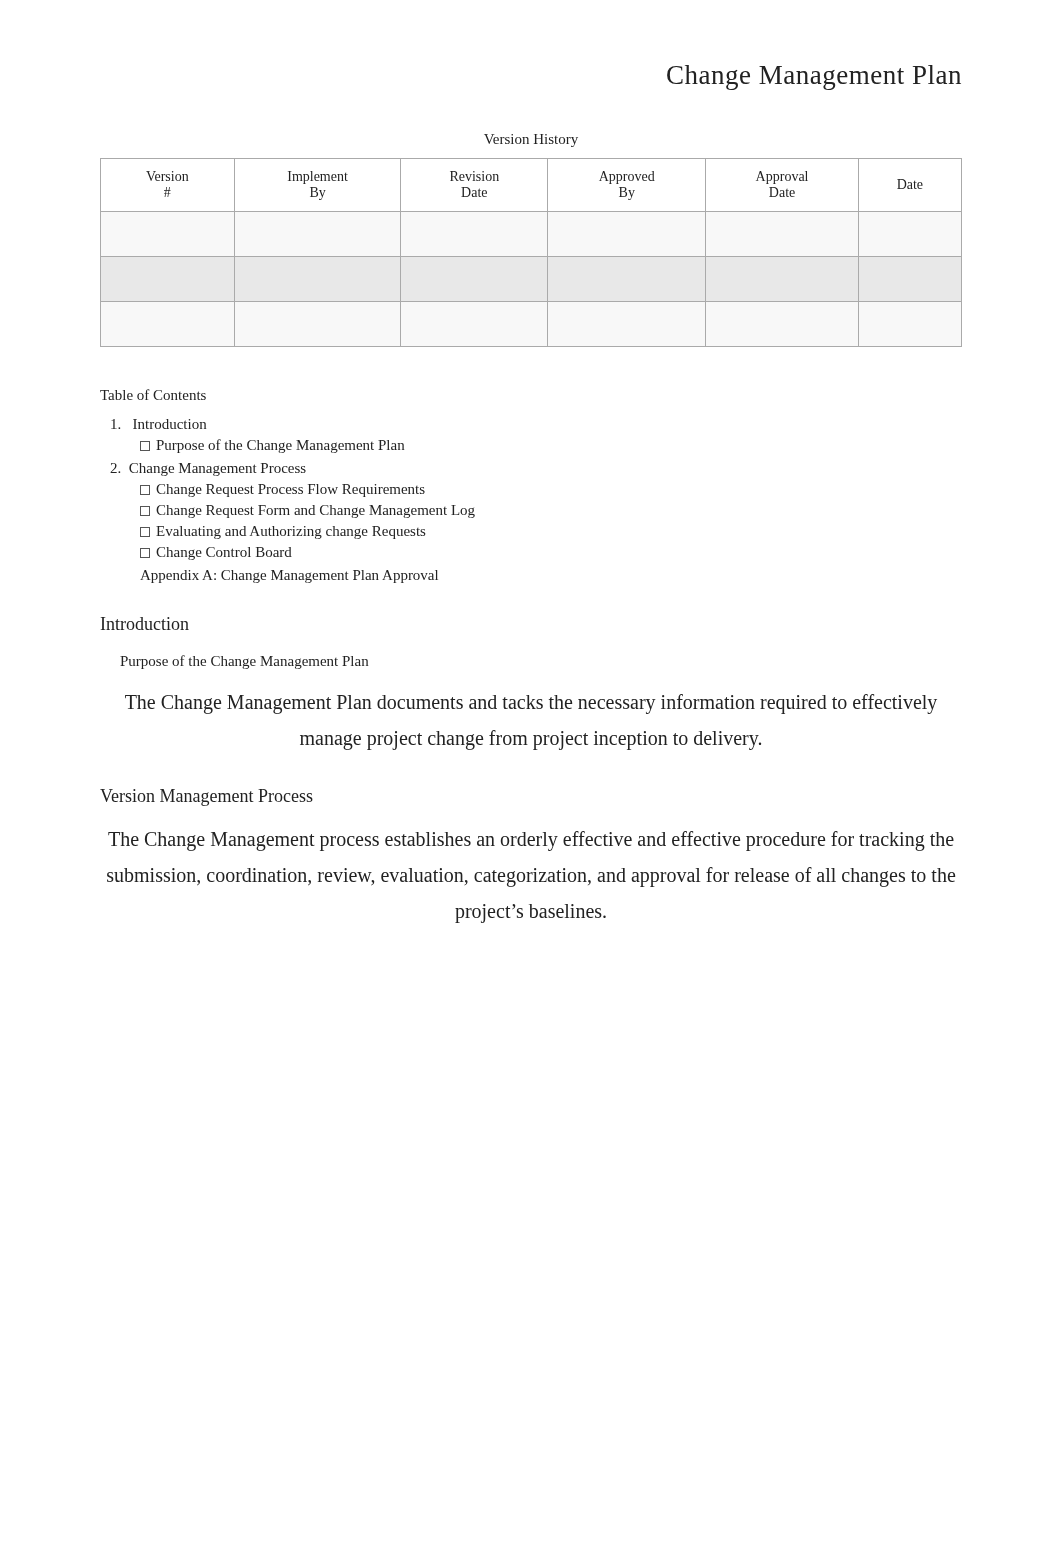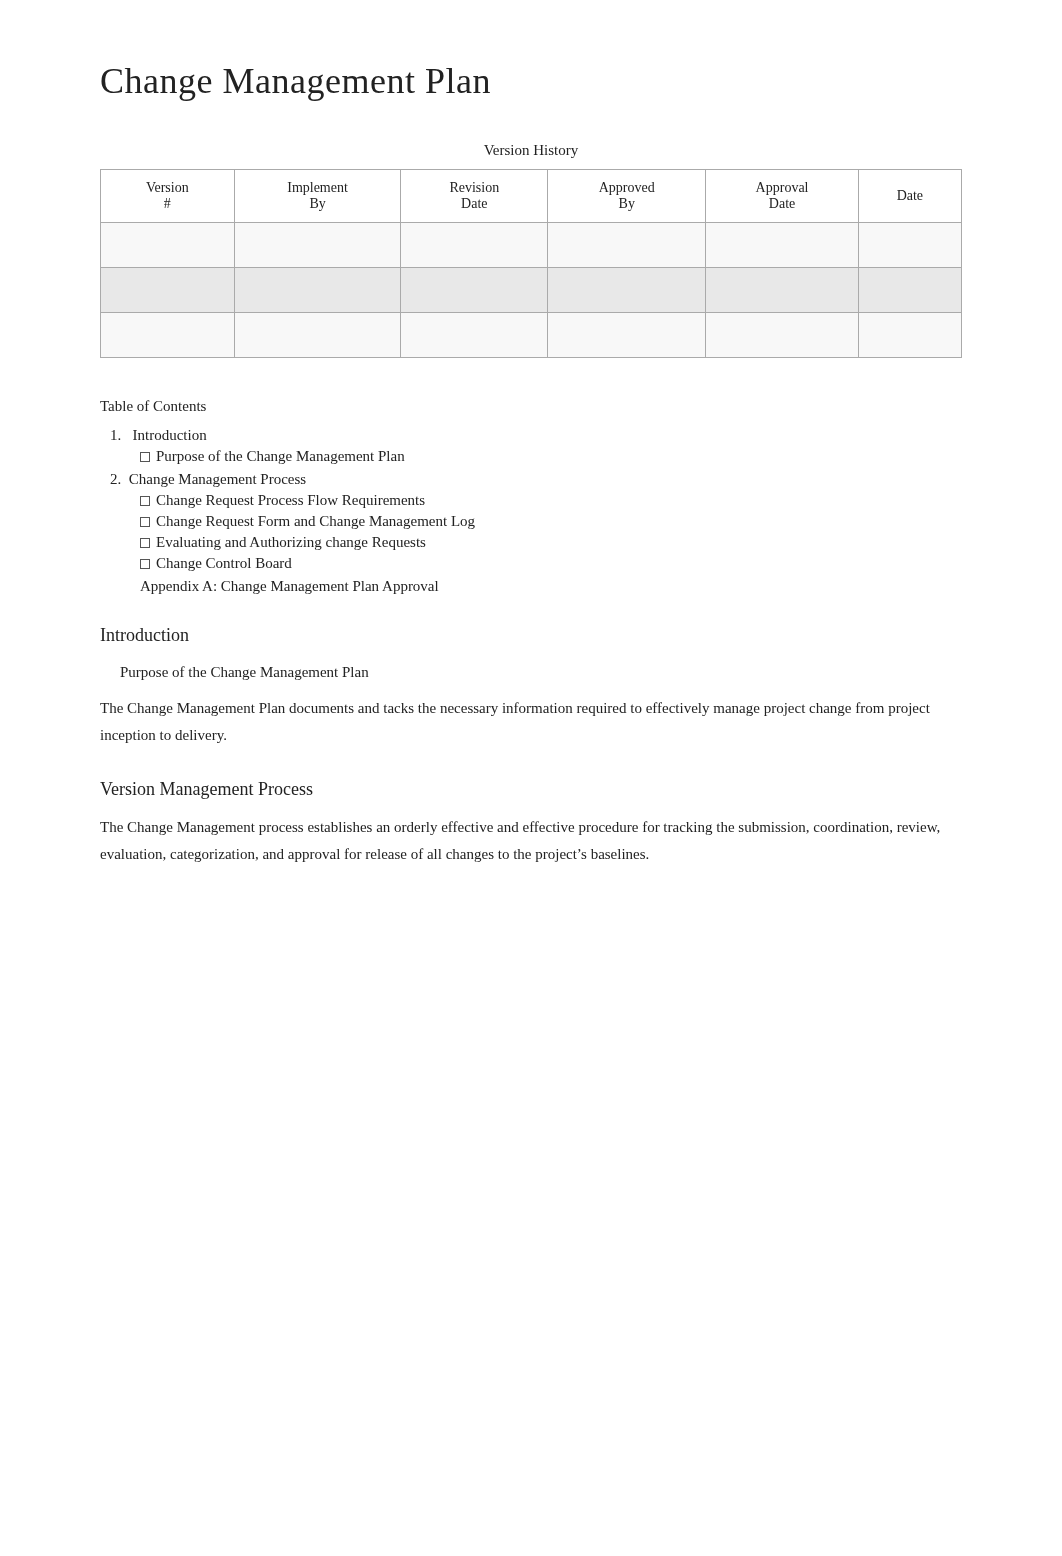--- a/index.html
+++ b/index.html
@@ -12,22 +12,22 @@
       background: #ffffff;
       font-family: Georgia, 'Times New Roman', serif;
       font-size: 15px;
       color: #222222;
       width: 1062px;
       min-height: 1556px;
       padding: 60px 100px;
     }
 
     .page-title {
-      text-align: left;
-      font-size: 36px;
+      text-align: right;
+      font-size: 27px;
       font-weight: normal;
       letter-spacing: 0.5px;
     }
 
     .version-history-title {
       text-align: center;
       font-size: 15px;
       margin-bottom: 10px;
       margin-top: 40px;
     }
@@ -124,23 +124,24 @@
 
     .sub-section-heading {
       font-size: 15px;
       font-weight: normal;
       margin-top: 18px;
       margin-bottom: 14px;
       padding-left: 20px;
     }
 
     .body-paragraph {
-      font-size: 15px;
+      font-size: 20px;
       line-height: 1.8;
       margin-bottom: 20px;
+      text-align: center;
     }
   </style>
 </head>
 <body>
 
 <h1 class="page-title">Change Management Plan</h1>
 
 <div>
   <div class="version-history-title">Version History</div>
   <table class="version-table">

